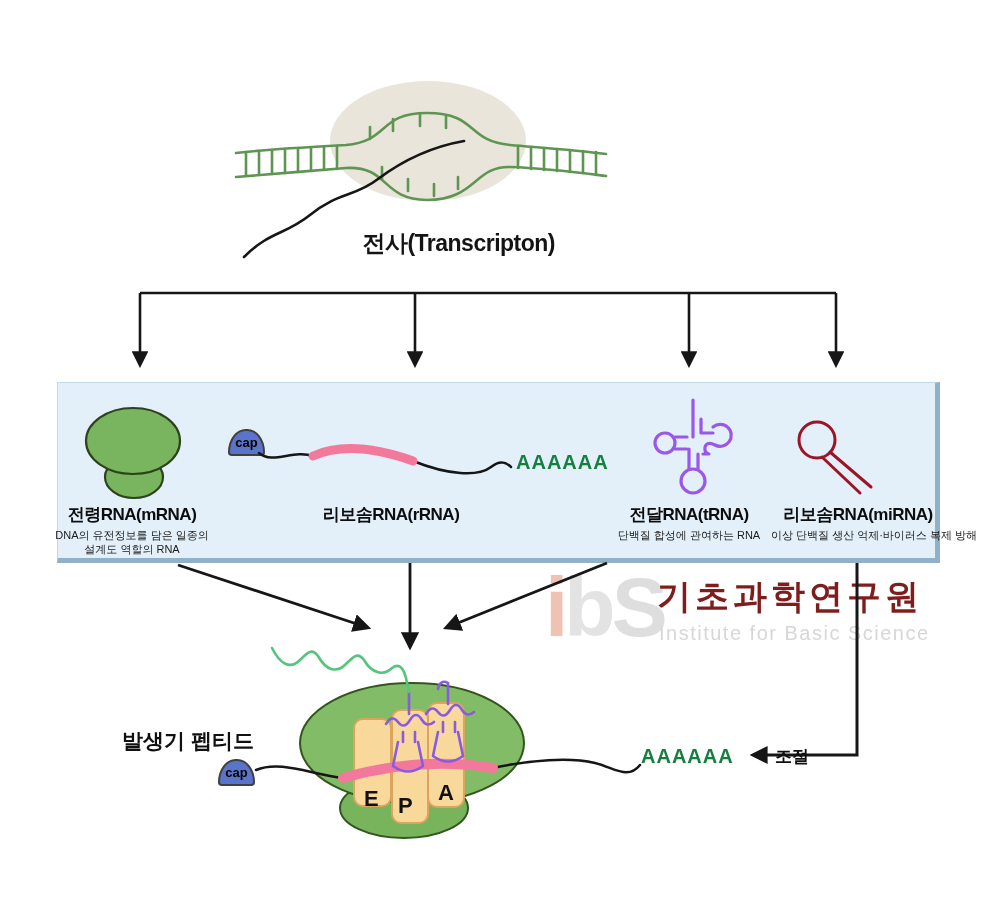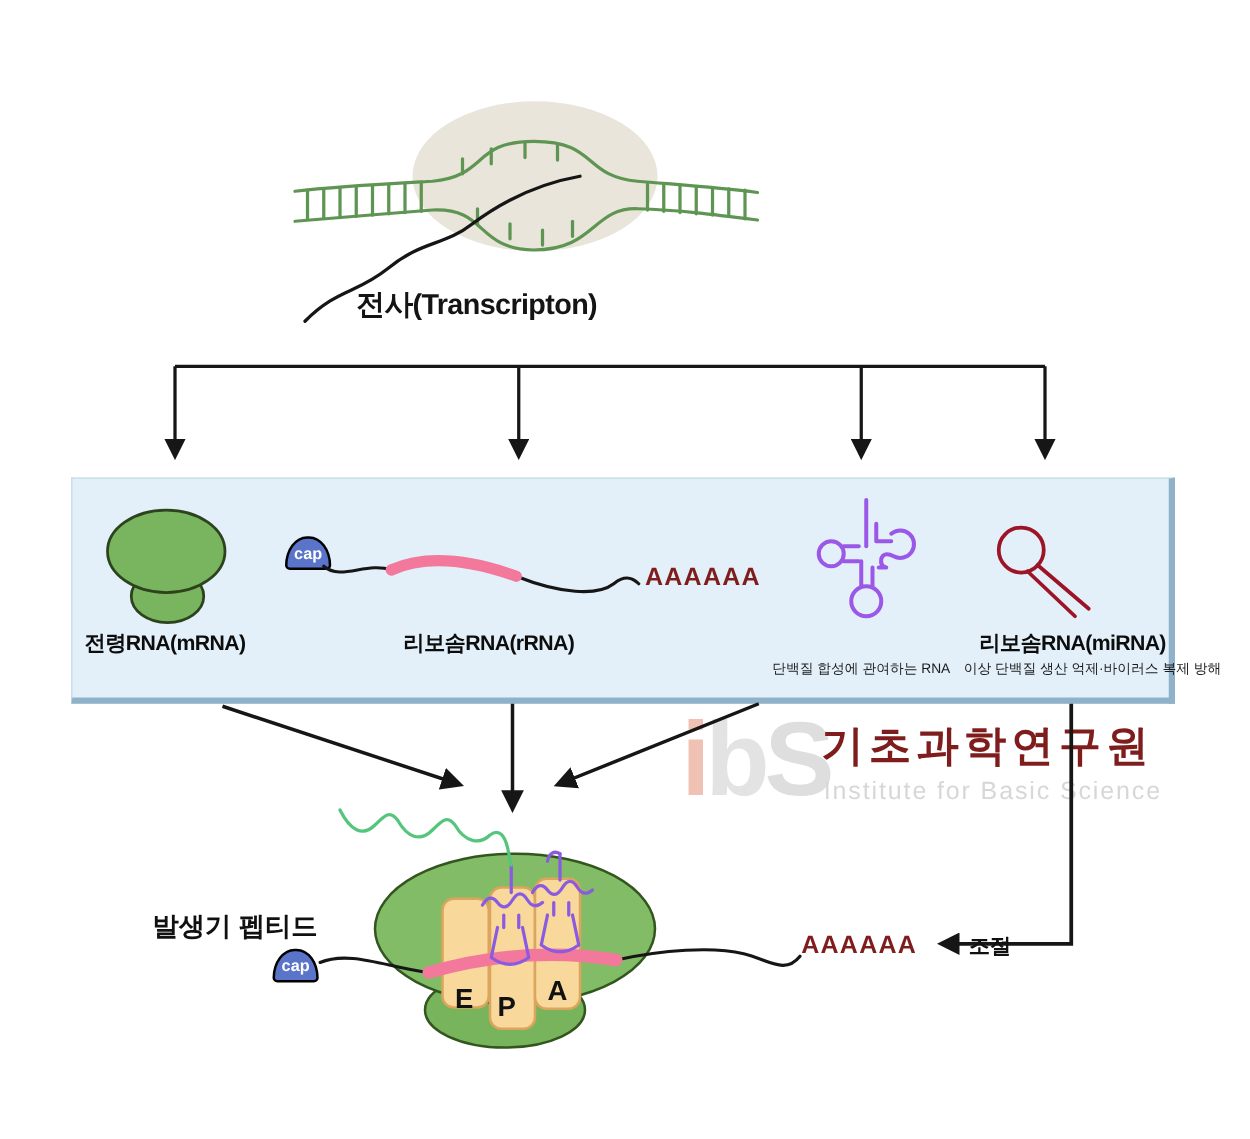--- a/index.html
+++ b/index.html
@@ -3,36 +3,36 @@
 <meta charset="utf-8">
 <style>
   * { margin:0; padding:0; box-sizing:border-box; }
   html,body { background:#ffffff; }
   body { font-family:"Liberation Sans","DejaVu Sans",sans-serif; }
   #stage { position:relative; width:1000px; height:911px; background:#ffffff; overflow:hidden; }
   .abs { position:absolute; }
   svg { display:block; overflow:visible; }
 
   
-  .title { left:285px; top:228px; width:270px; text-align:left;
+  .title { left:285px; top:228px; width:270px; text-align:right;
            font-size:23px; font-weight:bold; color:#141414; letter-spacing:-0.5px; }
 
   
   .rna-box { left:57px; top:382px; width:883px; height:181px;
              background:#e3f0fa; border:1px solid #c2d9e8;
              border-right:5px solid #8fb2c9; border-bottom:5px solid #8fb2c9; }
   .rna-label { position:absolute; top:120px; text-align:center;
                font-size:17px; font-weight:bold; color:#0d0d0d; letter-spacing:-0.5px; }
   .rna-desc  { position:absolute; top:145px; text-align:center;
                font-size:11px; color:#1b1b1b; line-height:14px; }
   .cap-tag { position:absolute; width:37px; height:27px; background:#5a74c9;
-             border:2px solid #000000; border-radius:50% 50% 4px 4px / 90% 90% 4px 4px;
-             color:#ffffff; font-size:13px; font-weight:bold;
+             border:2px solid #404040; border-radius:50% 50% 4px 4px / 90% 90% 4px 4px;
+             color:#000000; font-size:13px; font-weight:bold;
              text-align:center; line-height:24px; }
-  .polya { font-size:20px; font-weight:bold; color:#7f1d1d; letter-spacing:1px; }
+  .polya { font-size:20px; font-weight:bold; color:#15803d; letter-spacing:1px; }
 
   
   .peptide-label { left:118px; top:727px; width:140px; text-align:center;
                    font-size:21px; font-weight:bold; color:#101010; }
   .regulation-label { left:762px; top:724px; width:60px; text-align:center;
                       font-size:17px; font-weight:bold; color:#101010;margin-top:21px; }
 
   
   .watermark { left:545px; top:552px; width:420px; z-index:1; user-select:none; }
   .wm-logo { position:absolute; left:0; top:0; font-size:84px; font-weight:bold;
@@ -104,20 +104,24 @@
 
   <div class="abs rna-box">
 
     <svg class="abs" style="left:25px; top:20px;" width="110" height="100" viewBox="0 0 110 100">
       <g fill="#79b55e" stroke="#2c431d" stroke-width="2.2">
         <ellipse cx="51" cy="74" rx="29" ry="21"></ellipse>
         <ellipse cx="50" cy="38" rx="47" ry="33"></ellipse>
       </g>
     </svg>
     <div class="rna-label" style="left:0; width:148px;">전령RNA(mRNA)</div>
+    <div class="rna-desc" style="left:-26px; width:200px;">
+      <div>DNA의 유전정보를 담은 일종의</div>
+      <div>설계도 역할의 RNA</div>
+    </div>
 
     <div class="cap-tag" style="left:170px; top:46px;">cap</div>
     <svg class="abs" style="left:195px; top:30px;" width="270" height="65" viewBox="0 0 270 65">
       <path d="M6 40 C 20 52, 40 36, 60 43 Q 98 26, 160 48 C 195 62, 225 64, 238 54 C 248 46, 254 50, 258 54" fill="none" stroke="#161616" stroke-width="2.5" stroke-linecap="round"></path>
       <path d="M60 43 Q 98 26, 160 48" fill="none" stroke="#f2799b" stroke-width="9" stroke-linecap="round"></path>
     </svg>
     <div class="abs polya" style="left:458px; top:68px;">AAAAAA</div>
     <div class="rna-label" style="left:233px; width:200px;">리보솜RNA(rRNA)</div>
 
     <svg class="abs" style="left:585px; top:14px;" width="100" height="105" viewBox="0 0 100 105">
@@ -126,20 +130,21 @@
         <path d="M58 22 V36 H70"></path>
         <path d="M70 30 A11 11 0 1 1 72 48 Q64 44 62 50 Q61 56 66 57 H60"></path>
         <path d="M44 40 H32"></path>
           <path d="M32 52 H44"></path>
         <circle cx="22" cy="46" r="10"></circle>
         <path d="M46 52 V72"></path>
           <path d="M55 57 V72"></path>
         <circle cx="50" cy="84" r="12"></circle>
       </g>
     </svg>
+    <div class="rna-label" style="left:531px; width:200px;">전달RNA(tRNA)</div>
     <div class="rna-desc" style="left:531px; width:200px;">
       <div>단백질 합성에 관여하는 RNA</div>
     </div>
 
     <svg class="abs" style="left:735px; top:23px;" width="95" height="95" viewBox="0 0 95 95">
       <g fill="none" stroke="#9d1426" stroke-width="3" stroke-linecap="round">
         <circle cx="24" cy="34" r="18"></circle>
         <path d="M37 46 L78 81"></path>
         <path d="M29 51 L67 87"></path>
       </g>

